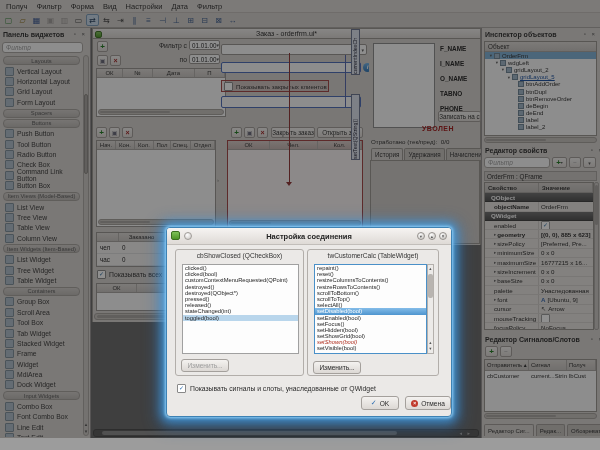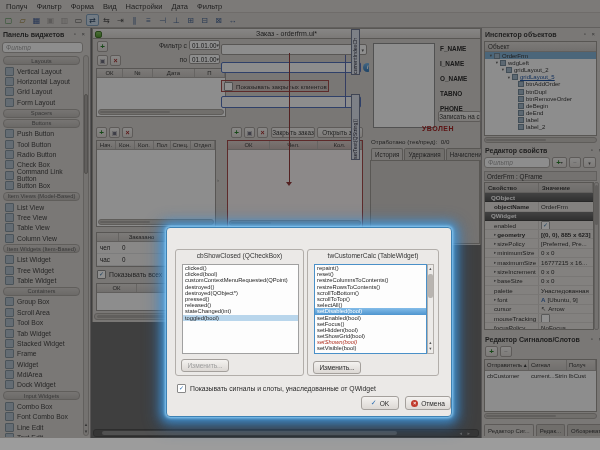--- a/index.html
+++ b/index.html
@@ -765,20 +765,28 @@
         <div class="btab" style="position:relative;flex:none;padding:0 3px;">Редак...</div>
         <div class="btab" style="position:relative;flex:none;padding:0 3px;">Обозреват...</div>
       </div>
   </div>
 
   <div class="statusbar"></div>
 
   <div class="dim"></div>
 
   <div class="dialog">
+    <div class="dtitle">
+      <span class="dtl-ico"></span>
+      <span class="dtl-menu"></span>
+      <span>Настройка соединения</span>
+      <span class="wbtn" style="right:26px;">▾</span>
+      <span class="wbtn" style="right:15px;">▴</span>
+      <span class="wbtn" style="right:4px;">×</span>
+    </div>
 
     <div class="group" style="left:8px;top:21px;width:129px;height:127px;">
       <div class="gtitle">cbShowClosed (QCheckBox)</div>
       <div class="dlist" style="left:6px;top:14px;width:117px;height:90px;">
 
       <div class="lrow">clicked()</div>
           <div class="lrow">clicked(bool)</div>
           <div class="lrow">customContextMenuRequested(QPoint)</div>
           <div class="lrow">destroyed()</div>
           <div class="lrow">destroyed(QObject*)</div>

